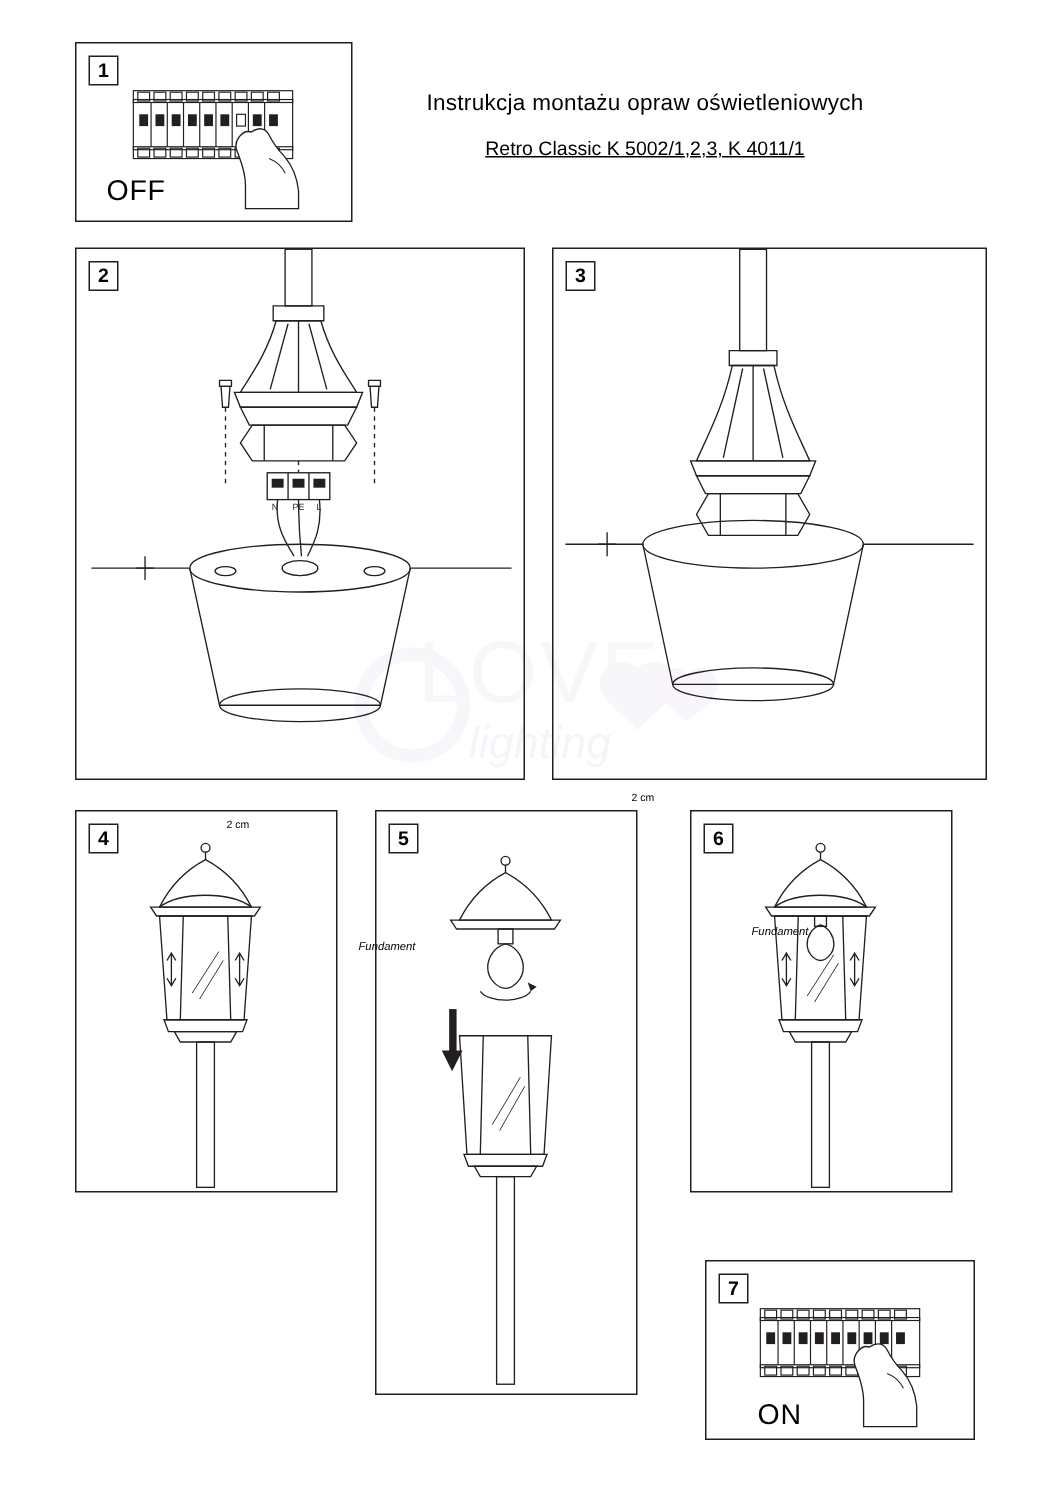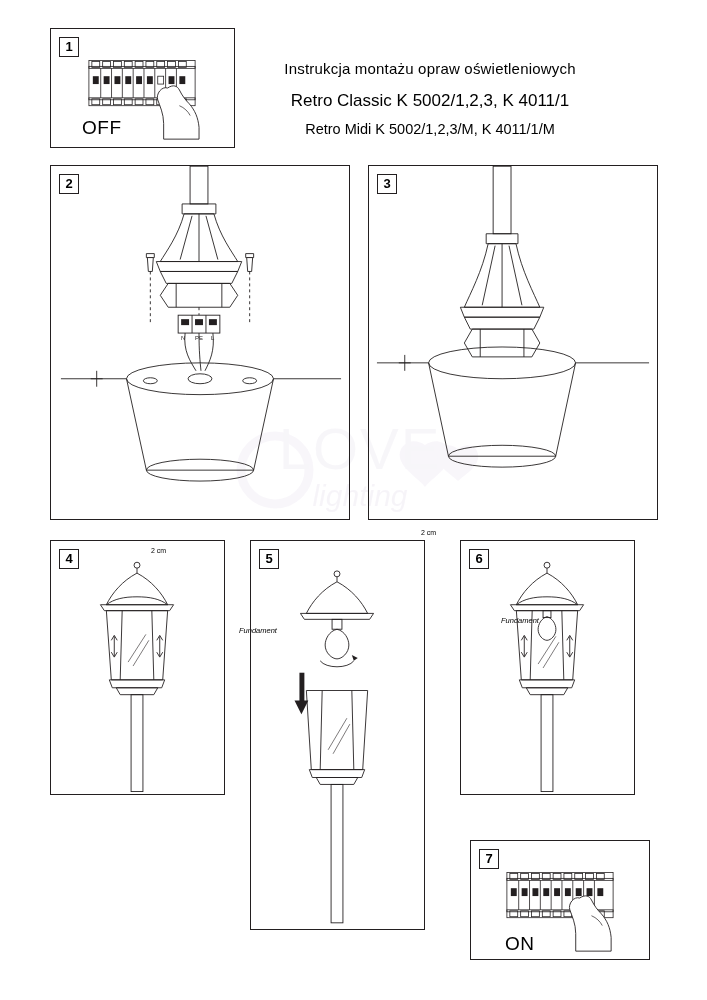--- a/index.html
+++ b/index.html
@@ -26,22 +26,23 @@
     width: 500px;
     text-align: center;
     margin-top: 30px;
   }
   .header .line1 {
     font-size: 15px;
     letter-spacing: 0.2px;
     margin-bottom: 14px;
   }
   .header .line2 {
-    font-size: 17px;
+    font-size: 13px;
     margin-bottom: 10px;
+    text-decoration: underline;
   }
   .header .line3 {
     font-size: 14.5px;
   }
 
   
   .panel {
     position: absolute;
     border: 1px solid #231f20;
     background: transparent;
@@ -77,21 +78,21 @@
   #panel4 { left: 50px;  top: 540px; width: 175px; height: 255px; }
   #panel5 { left: 250px; top: 540px; width: 175px; height: 390px; }
   #panel6 { left: 460px; top: 540px; width: 175px; height: 255px; }
   #panel7 { left: 470px; top: 840px; width: 180px; height: 120px; }
 
   .label-off, .label-on {
     position: absolute;
     font-size: 19px;
     letter-spacing: 0.5px;
   }
-  .label-off { left: 31px; bottom: 8px; }
+  .label-off { left: 20px; bottom: 8px; }
   .label-on  { left: 34px; bottom: 4px; }
 
   .cap-2cm {
     position: absolute;
     font-size: 7px;
   }
   .cap-fund {
     position: absolute;
     font-size: 7.5px;
     font-style: italic;
@@ -131,21 +132,20 @@
   }
 </style>
 </head>
 <body>
 
 <div id="page">
 
   <div class="header">
     <div class="line1">Instrukcja montażu opraw oświetleniowych</div>
     <div class="line2">Retro Classic K 5002/1,2,3, K 4011/1</div>
-    <div class="line3">Retro Midi K 5002/1,2,3/M, K 4011/1/M</div>
   </div>
 
   <div class="watermark">
     <svg viewBox="0 0 320 145" width="320" height="145">
       <g fill="#f2eef6">
         <circle cx="75" cy="55" r="34" fill="none" stroke="#f2eef6" stroke-width="9"></circle>
         <path d="M225 30 c-14 -10 -30 2 -24 16 c4 10 18 18 24 26 c6 -8 20 -16 24 -26 c6 -14 -10 -26 -24 -16 z"></path>
         <path d="M258 34 c10 -8 22 -2 20 10 c-2 10 -14 16 -20 22 c-6 -6 -18 -12 -20 -22 c-2 -12 10 -18 20 -10 z"></path>
       </g>
     </svg>

